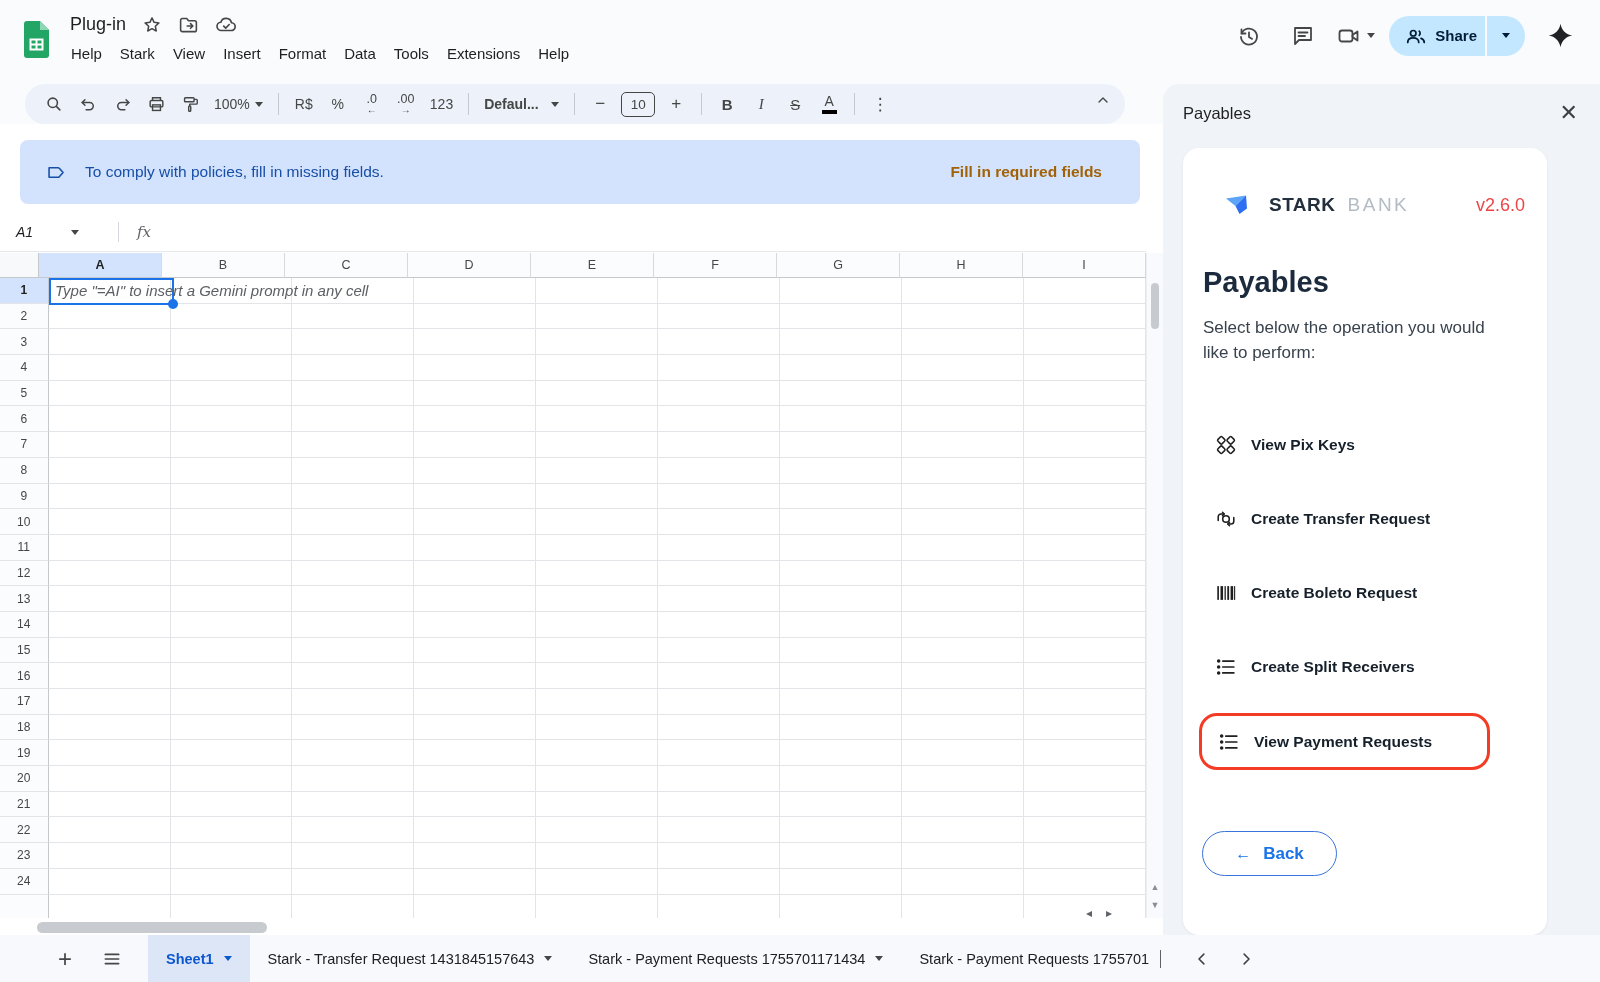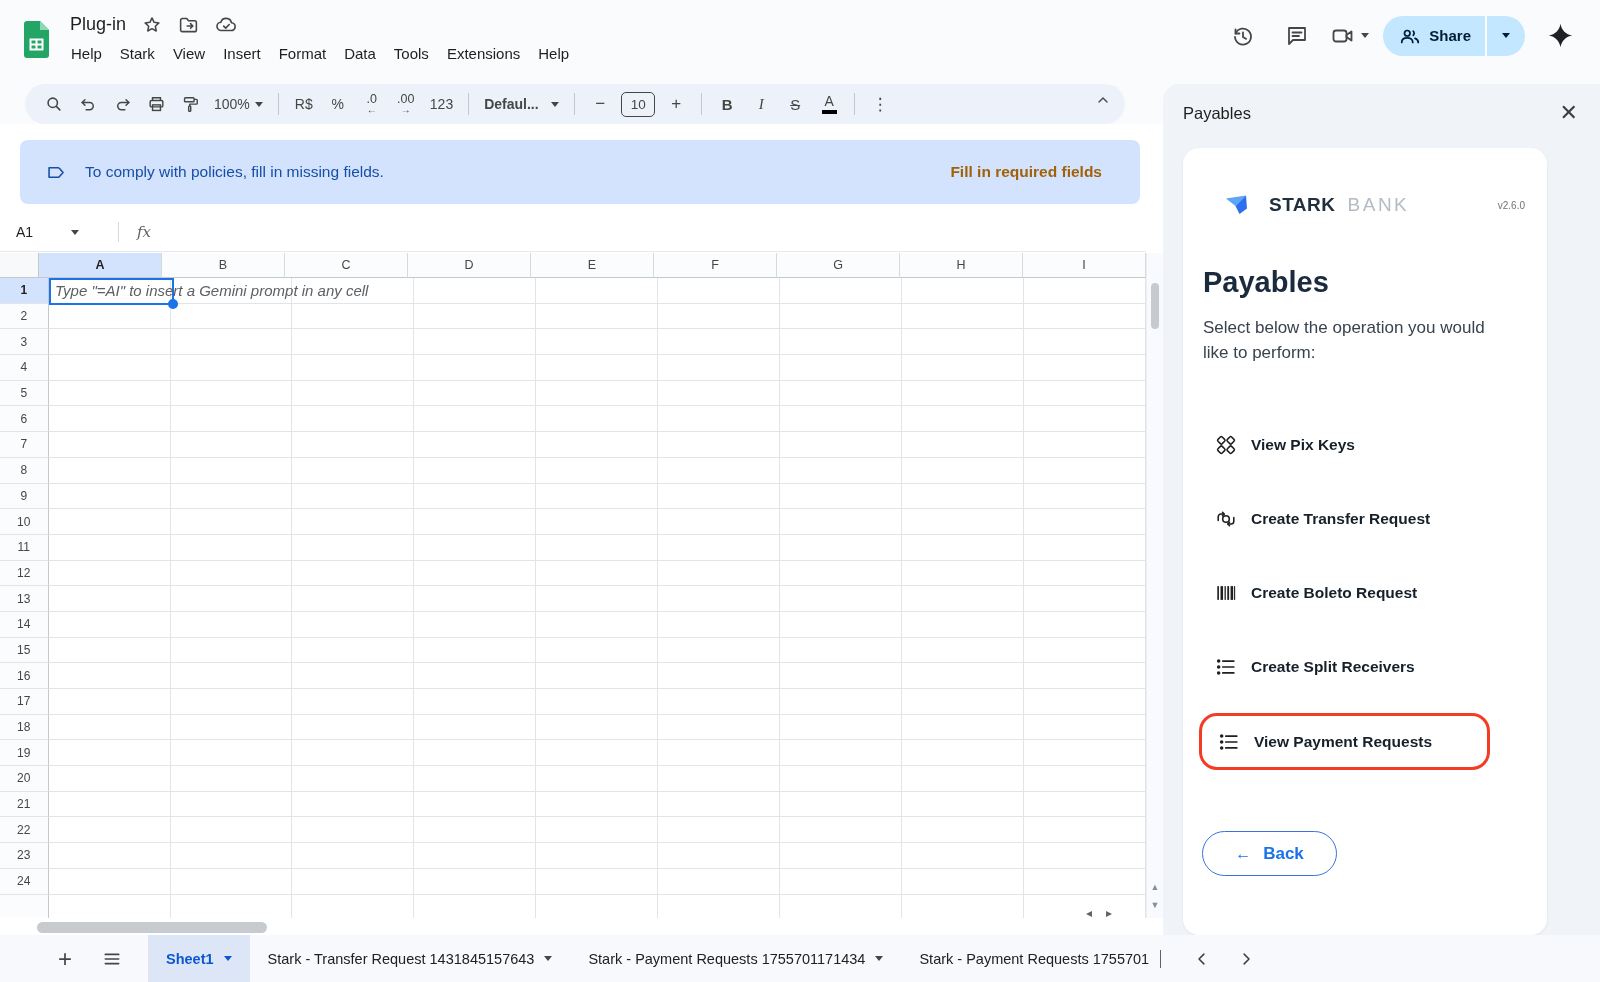--- a/index.html
+++ b/index.html
@@ -11,21 +11,21 @@
   .sheets-logo { position:absolute; left:22px; top:20px; cursor:pointer; }
   .title-row { position:absolute; left:70px; top:14px; display:flex; align-items:flex-start; gap:16px; }
   .doc-title { font-size:18px; color:#1f1f1f; }
   .title-icons { display:flex; align-items:center; gap:16px; color:#444746; }
   .menubar { position:absolute; left:62px; top:42px; display:flex; }
   .menu-item { font-size:15px; color:#1f1f1f; padding:3px 9px; border-radius:6px; cursor:pointer; }
   .header-right { position:absolute; right:18px; top:14px; display:flex; align-items:center; gap:14px; color:#444746; }
   .hr-btn { padding:8px; display:flex; align-items:center; border-radius:50%; cursor:pointer; }
   .cam-group { display:flex; align-items:center; gap:6px; cursor:pointer; }
   .share-pill { display:flex; align-items:center; height:40px; border-radius:20px; background:#c2e7ff; overflow:hidden; cursor:pointer; }
-  .share-main { display:flex; align-items:center; gap:8px; padding:0 14px 0 16px; height:100%; color:#001d35; font-size:15px; font-weight:600; }
+  .share-main { display:flex; align-items:center; gap:8px; padding:0 8px 0 16px; height:100%; color:#001d35; font-size:15px; font-weight:600; }
   .share-sep { width:2px; height:40px; background:#f9fbfd; }
   .share-caret { width:38px; height:100%; display:flex; align-items:center; justify-content:center; }
   .caret { display:inline-block; width:0; height:0; border-left:4.5px solid transparent; border-right:4.5px solid transparent; border-top:5px solid currentColor; }
 
   
   .toolbar { position:absolute; top:84px; left:25px; width:1100px; height:40px; background:#edf2fa; border-radius:20px; display:flex; align-items:center; padding:0 12px; color:#444746; }
   .tb-btn { height:30px; min-width:30px; padding:0 5px; margin:0 2px; border-radius:6px; display:flex; align-items:center; justify-content:center; gap:5px; font-size:14px; color:#444746; cursor:pointer; }
   .tb-divider { width:1px; height:22px; background:#c3c9d1; margin:0 8px; }
   .tb-zoom { font-size:14px; }
   .fontname { width:62px; text-align:left; font-size:14px; white-space:nowrap; overflow:hidden;font-weight:bold; }
@@ -41,21 +41,21 @@
   .tb-collapse { position:absolute; right:14px; top:8px; cursor:pointer; color:#444746; }
 
   
   .left-main { position:absolute; top:124px; left:0; width:1163px; height:811px; background:#fff; }
 
   .banner { position:absolute; top:16px; left:20px; width:1120px; height:64px; background:#d3e3fd; border-radius:8px; display:flex; align-items:center; padding:0 26px; }
   .banner-text { margin-left:18px; font-size:15.5px; color:#174ea6; }
   .banner-action { margin-left:auto; padding-right:12px; font-size:15.5px; font-weight:600; color:#a16207; cursor:pointer; }
 
   .formula-bar { position:absolute; top:89px; left:0; width:1146px; height:39px; background:#fff; display:flex; align-items:center; border-bottom:1px solid #e6e9ec; }
-  .name-box { display:flex; align-items:center; gap:38px; padding-left:16px; width:118px; font-size:14px; color:#202124; cursor:pointer; }
+  .name-box { display:flex; align-items:center; gap:38px; padding-left:16px; width:118px; font-size:14px; color:#202124; cursor:pointer;font-style:italic; }
   .fb-divider { width:1px; height:20px; background:#d5d8dc; }
   .fx { margin-left:18px; font-family:"DejaVu Serif", serif; font-style:italic; font-size:15px; color:#5f6368; cursor:text; }
 
   
   .grid { position:absolute; top:129px; left:0; width:1146px; height:665px; background:#fff; overflow:hidden; }
   .grid-inner { position:relative; width:100%; height:100%; }
   .hdr-row { display:flex; height:25px; }
   .corner { width:49px; height:25px; background:#f8f9fa; border-right:1px solid #c6c9cc; border-bottom:1px solid #c6c9cc; }
   .col-h { width:123px; height:25px; display:flex; align-items:center; justify-content:center; font-size:12.5px; color:#464646; background:#fbfcfd; border-right:1px solid #d7dadd; border-bottom:1px solid #c6c9cc; cursor:pointer; }
   .col-h.sel { background:#d3e3fd; color:#1f1f1f; font-weight:600; }
@@ -87,21 +87,21 @@
 
   
   .sidebar { position:absolute; left:1163px; top:84px; width:437px; height:851px; background:#f0f4f9; border-top-left-radius:16px; z-index:4; }
   .sb-header { height:58px; display:flex; align-items:center; padding:0 22px 0 20px; }
   .sb-title { font-size:16.5px; color:#1f1f1f; }
   .sb-close { margin-left:auto; font-size:22px; color:#3c4043; cursor:pointer; line-height:1; }
   .card { position:absolute; left:20px; top:64px; width:364px; bottom:0; background:#fff; border-radius:16px; box-shadow:0 1px 3px rgba(60,64,67,.08); }
   .brand-row { display:flex; align-items:center; margin:46px 22px 0 42px;gap:12px; }
   .brand-stark { margin-left:8px; font-size:19px; font-weight:800; letter-spacing:.5px; color:#222f3d; }
   .brand-bank { font-size:19px; font-weight:300; letter-spacing:2.5px; color:#b3bcc4; }
-  .brand-version { margin-left:auto; font-size:10px; color:#737373; }
+  .brand-version { margin-left:auto; font-size:18px; color:#ef4444; }
   .card-heading { margin:50px 0 0 20px; font-size:29px; font-weight:800; color:#1b2b3d; }
   .card-desc { margin:16px 20px 0 20px; width:296px; font-size:17px; line-height:25px; color:#39434e; }
   .options { margin-top:60px; }
   .opt { display:flex; align-items:center; height:40px; margin:0 0 34px 32px; cursor:pointer; }
   .opt .lbl { margin-left:14px; font-size:15.5px; font-weight:600; color:#16202a; }
   .opt.highlighted { height:57px; margin:-8px 57px 25px 16px; padding-left:16px; border:3px solid #f43c25; border-radius:18px; }
   .back-btn { display:flex; align-items:center; justify-content:center; gap:12px; margin:61px 0 0 19px; width:135px; height:45px; border:1.5px solid #3973dd; border-radius:23px; color:#1a73e8; font-size:17px; font-weight:700; cursor:pointer; background:#fff; }
   .back-arrow { font-size:16px; font-weight:400; }
 
   svg { display:block; }

